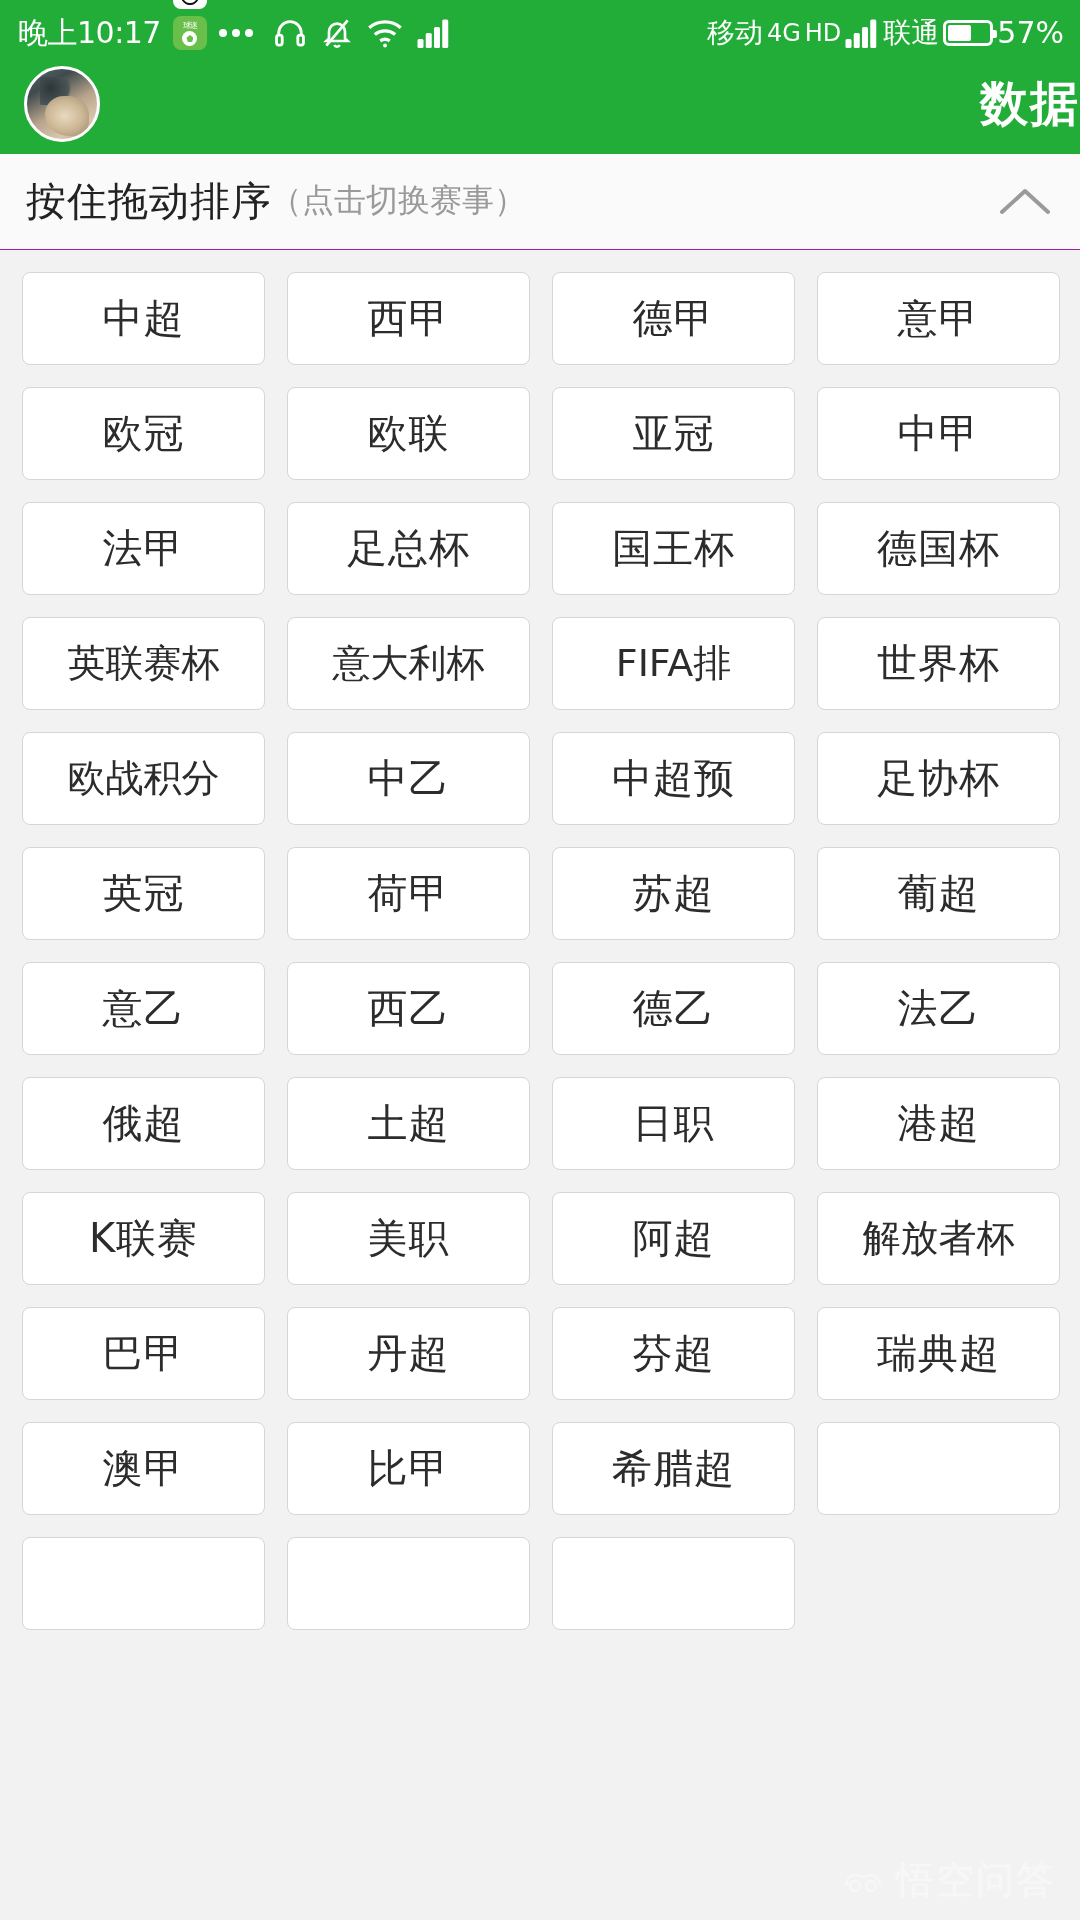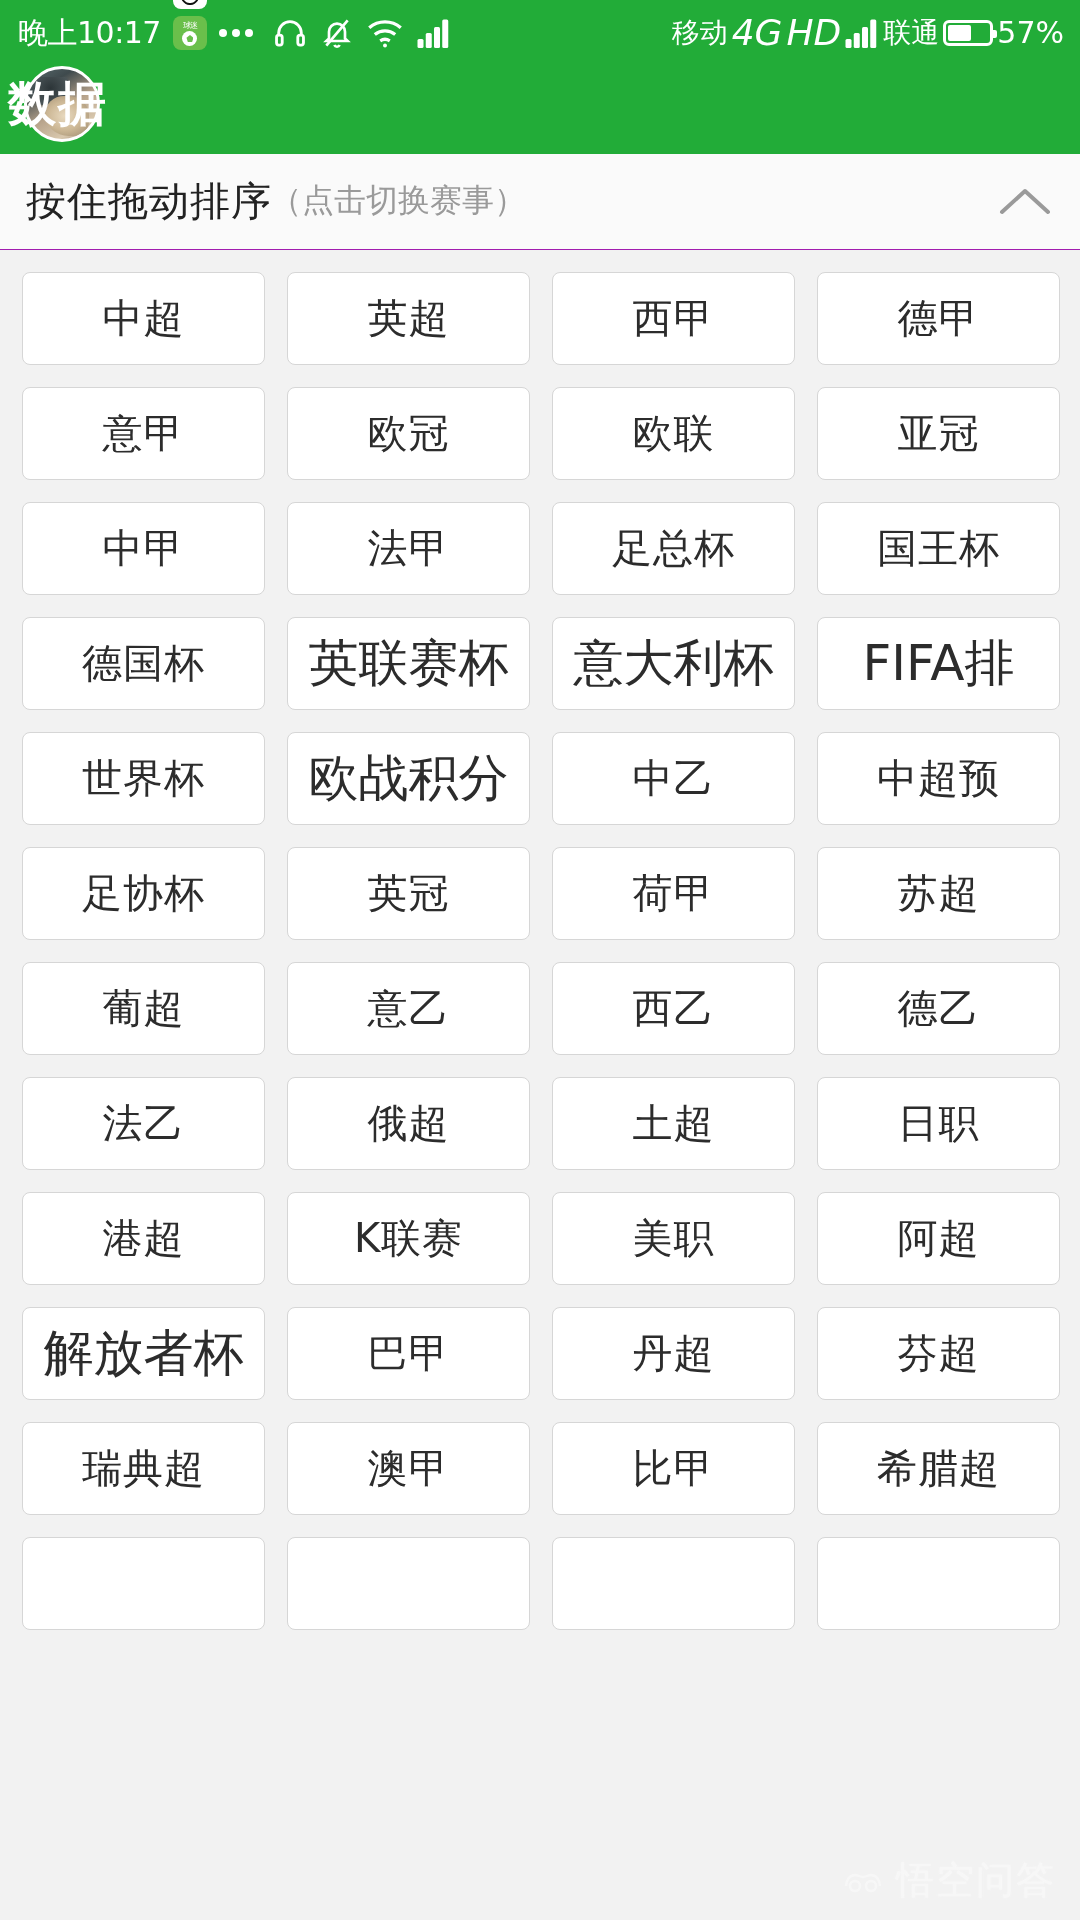--- a/index.html
+++ b/index.html
@@ -100,21 +100,21 @@
     display: flex; align-items: center; gap: 14px; margin-left: 20px;
   }
   .status-right {
     margin-left: auto;
     display: flex; align-items: center; gap: 4px;
   }
   .carrier-label {
     font-size: 28px; line-height: 1; white-space: nowrap;
   }
   .net-label {
-    font-size: 36px; line-height: 1; letter-spacing: 0px; font-style: italic;
+    font-size: 24px; line-height: 1; letter-spacing: 0px;
   }
   .battery {
     width: 50px; height: 26px;
     border: 3px solid #fff; border-radius: 6px;
     position: relative; display: flex; align-items: center;
     padding: 2px;
   }
   .battery::after {
     content: ""; position: absolute; right: -7px; top: 7px;
     width: 4px; height: 8px; background: #fff;
@@ -150,21 +150,21 @@
   .avatar::after {
     content: "";
     position: absolute; left: 26%; top: 38%;
     width: 62%; height: 58%;
     background: radial-gradient(ellipse at 45% 50%, #e8d9bf 0%, #cdb896 50%, #9c8a6f 100%);
     border-radius: 48% 52% 40% 60%;
   }
   .app-title {
     position: absolute;
     left: 8px; right: 0;
-    text-align: left;
+    text-align: right;
     color: #ffffff;
     font-size: 48px;
     font-weight: bold;
     letter-spacing: 2px;
     pointer-events: none;
   }
 
   
   .section-bar {
     height: 96px;
@@ -213,21 +213,21 @@
     border-radius: 8px;
     display: flex;
     align-items: center;
     justify-content: center;
     color: #2c2c2c;
     font-size: 40px;
     letter-spacing: 1px;
     white-space: nowrap;
     overflow: hidden;
   }
-  .league-cell.long { font-size: 50px; letter-spacing: 0px; }
+  .league-cell.long { font-size: 38px; letter-spacing: 0px; }
 
   
   .watermark {
     position: absolute;
     right: 24px;
     bottom: 14px;
     display: flex;
     align-items: center;
     gap: 10px;
     opacity: 0.42;
@@ -323,21 +323,20 @@
     <span class="chevron-wrap">
       <svg width="52" height="34" viewBox="0 0 26 16" fill="none" stroke="#9a9a9a" stroke-width="2" stroke-linecap="round" stroke-linejoin="round">
         <polyline points="1.5,13 13,2.5 24.5,13"></polyline>
       </svg>
     </span>
   </div>
 
   <div class="grid-area">
     <div class="grid" id="league-grid">
         <div class="league-cell">中超</div>
-        <div class="league-cell">英超</div>
         <div class="league-cell">西甲</div>
         <div class="league-cell">德甲</div>
         <div class="league-cell">意甲</div>
         <div class="league-cell">欧冠</div>
         <div class="league-cell">欧联</div>
         <div class="league-cell">亚冠</div>
         <div class="league-cell">中甲</div>
         <div class="league-cell">法甲</div>
         <div class="league-cell">足总杯</div>
         <div class="league-cell">国王杯</div>

